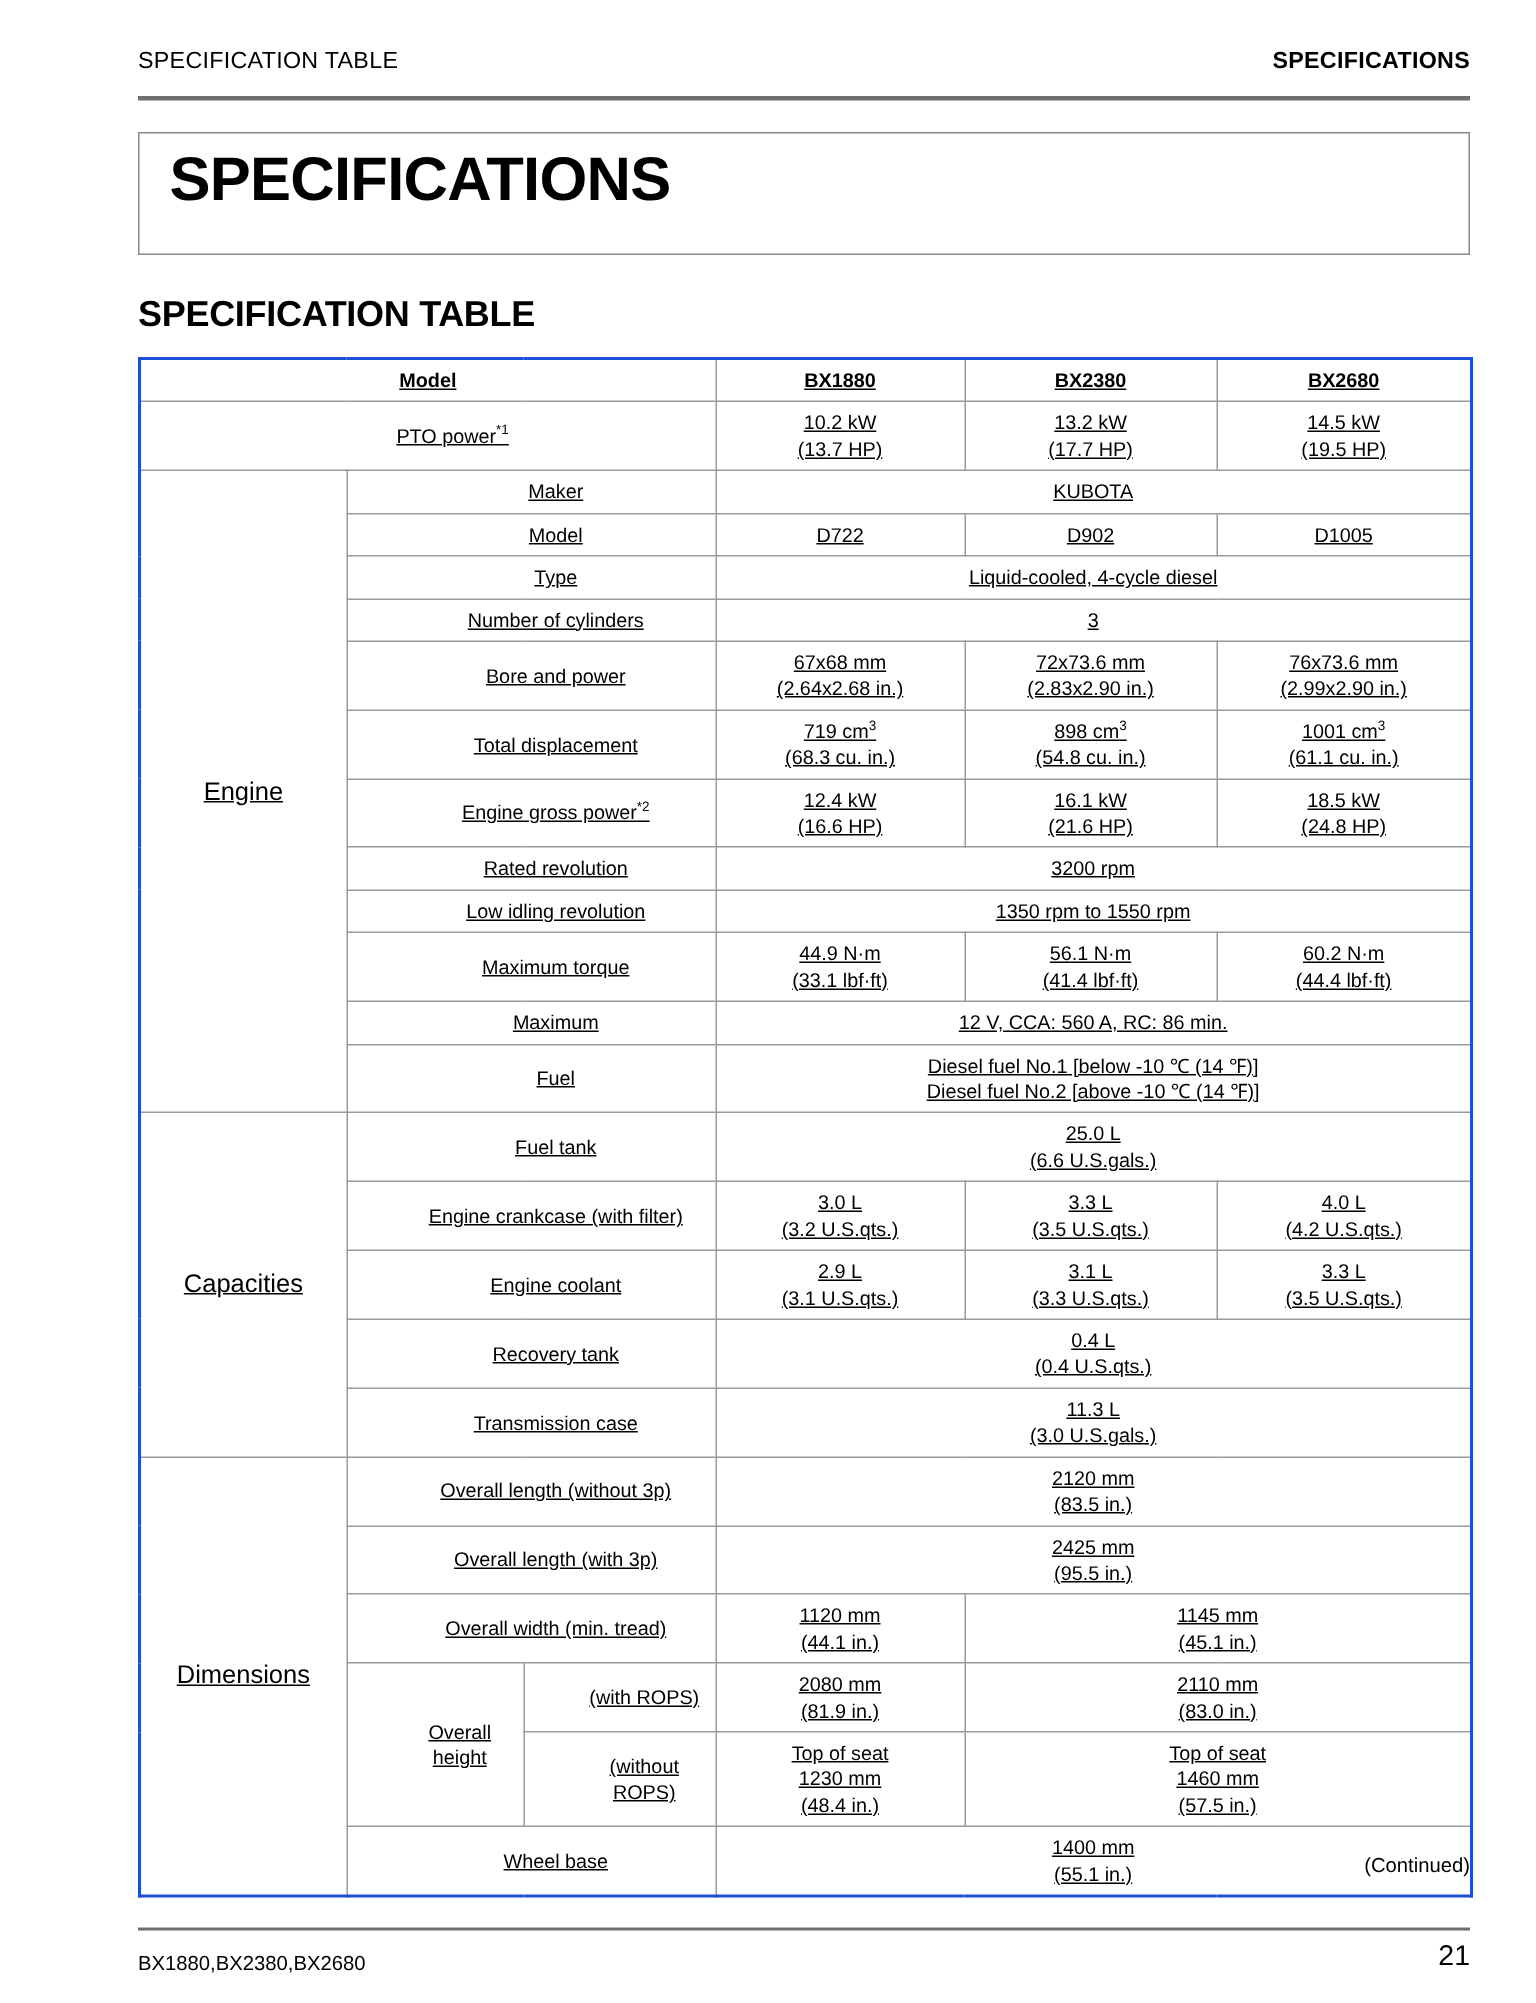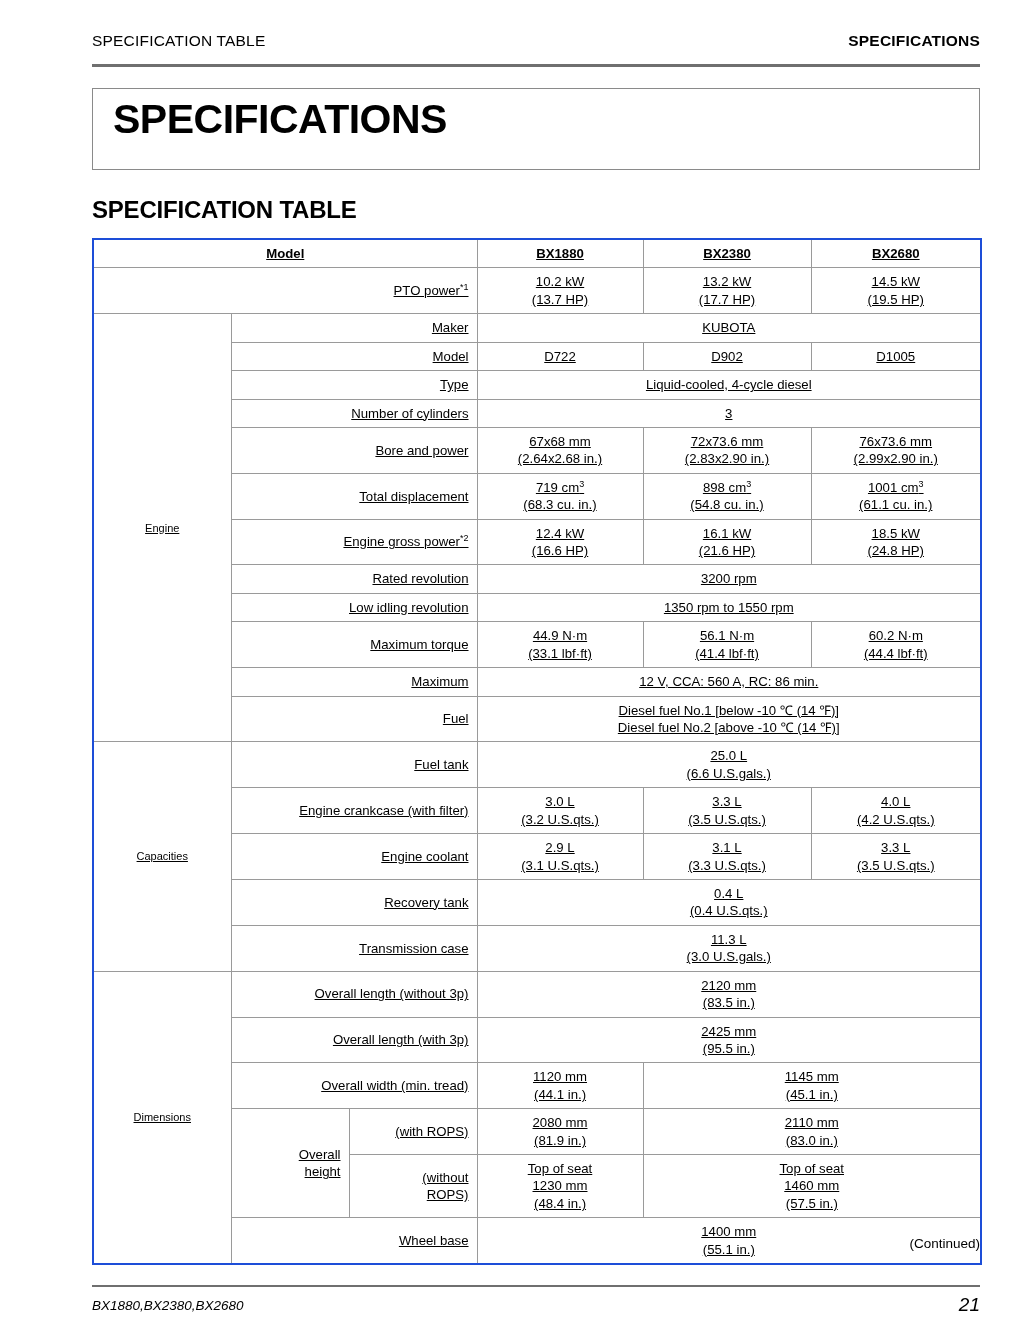--- a/index.html
+++ b/index.html
@@ -103,32 +103,32 @@
   
   table.spec {
     border: 2px solid #1d4ed8;
     text-decoration: underline;
   }
   .cell {
     padding: 5px 8px;
     line-height: 1.32;
   }
   .c-center { text-align: center; }
-  .c-left   { text-align: right; margin-left: 33px; }
+  .c-left   { text-align: center; margin-left: 33px; }
   .bold     { font-weight: bold; }
 
   
   td.grp-top { border-top: 2px solid #555; }
   
   td.grp-right { border-right: 2px solid #555; }
   td.data-left { border-left: 2px solid #555; margin-left: 12px; }
 
   .grp-label {
     text-align: center;
-    font-size: 11px;
+    font-size: 17px;
   }
 
   sup {
     font-size: 9px;
     vertical-align: super;
     line-height: 0;
   }
 
   
   .continued {
@@ -147,22 +147,21 @@
     height: 2px;
     background: #6f6f6f;
   }
   .footer {
     position: absolute;
     left: 92px;
     top: 1294px;
     width: 888px;
     display: flex;
     justify-content: space-between;
-    align-items: center;
-    font-style: italic;
+    align-items: flex-end;
   }
   .foot-left { font-size: 13.5px; }
   .foot-right { font-size: 19px; }
 </style>
 </head>
 <body>
 
 <div class="page">
 
   <div class="run-head">

